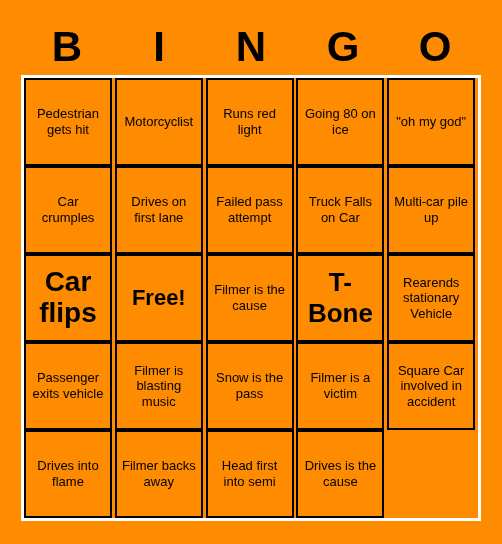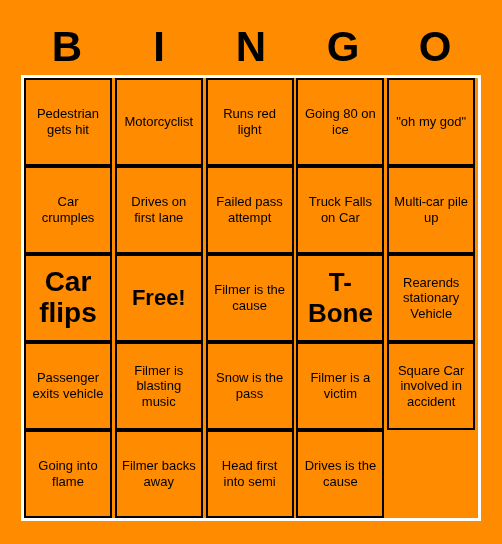--- a/index.html
+++ b/index.html
@@ -91,18 +91,18 @@
       <div class="bingo-cell large-text">Car flips</div>
       <div class="bingo-cell free">Free!</div>
       <div class="bingo-cell">Filmer is the cause</div>
       <div class="bingo-cell t-bone">T-Bone</div>
       <div class="bingo-cell">Rearends stationary Vehicle</div>
       <div class="bingo-cell">Passenger exits vehicle</div>
       <div class="bingo-cell">Filmer is blasting music</div>
       <div class="bingo-cell">Snow is the pass</div>
       <div class="bingo-cell">Filmer is a victim</div>
       <div class="bingo-cell">Square Car involved in accident</div>
-      <div class="bingo-cell">Going into flame</div>
+      <div class="bingo-cell">Drives into flame</div>
       <div class="bingo-cell">Filmer backs away</div>
       <div class="bingo-cell">Head first into semi</div>
       <div class="bingo-cell">Drives is the cause</div>
     </div>
 </div>
 
 </body></html>

